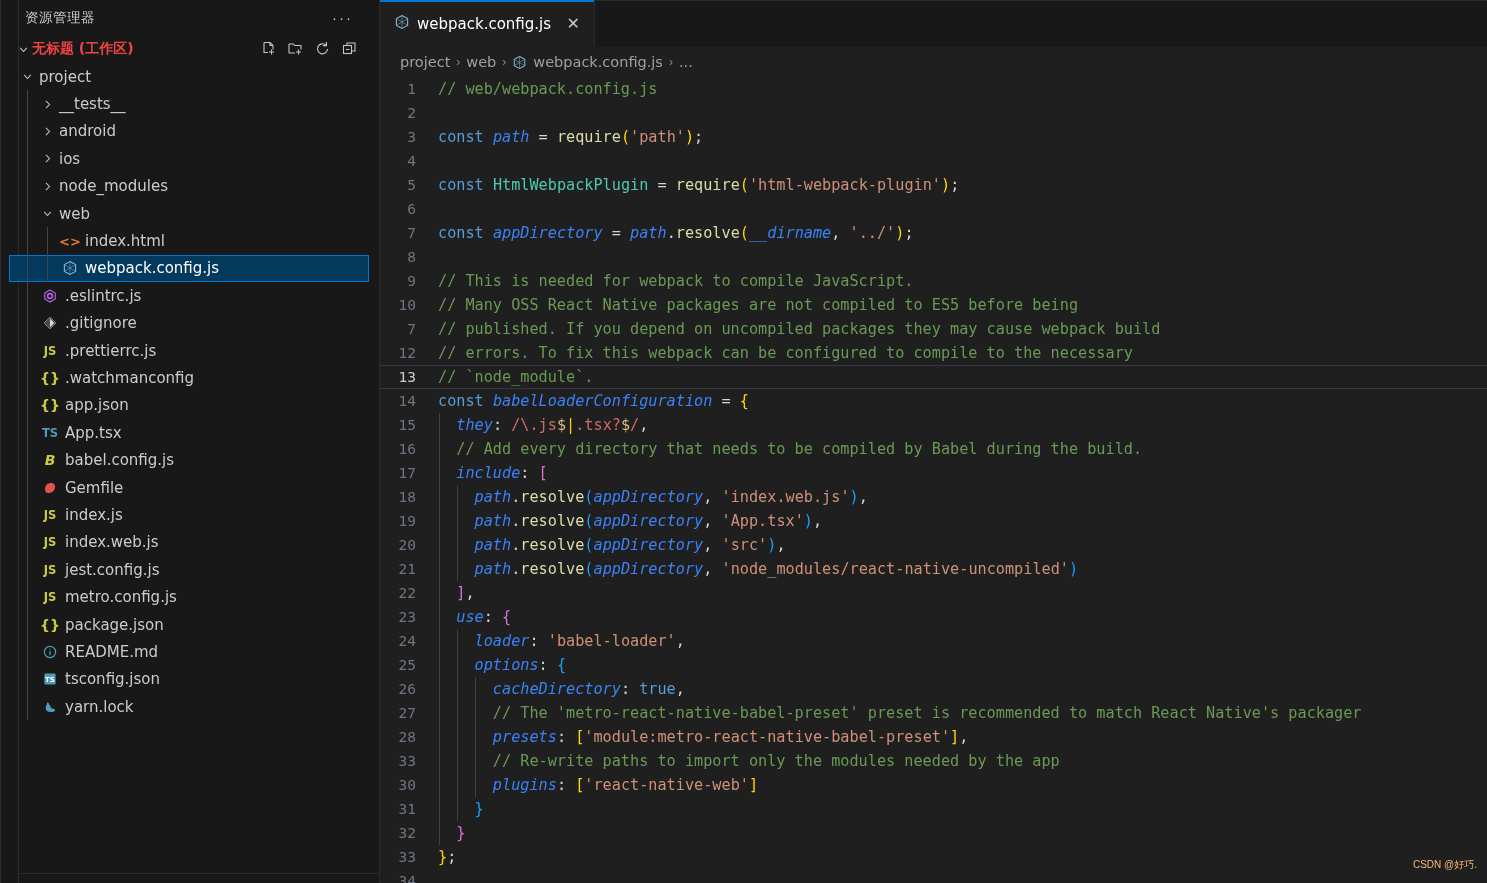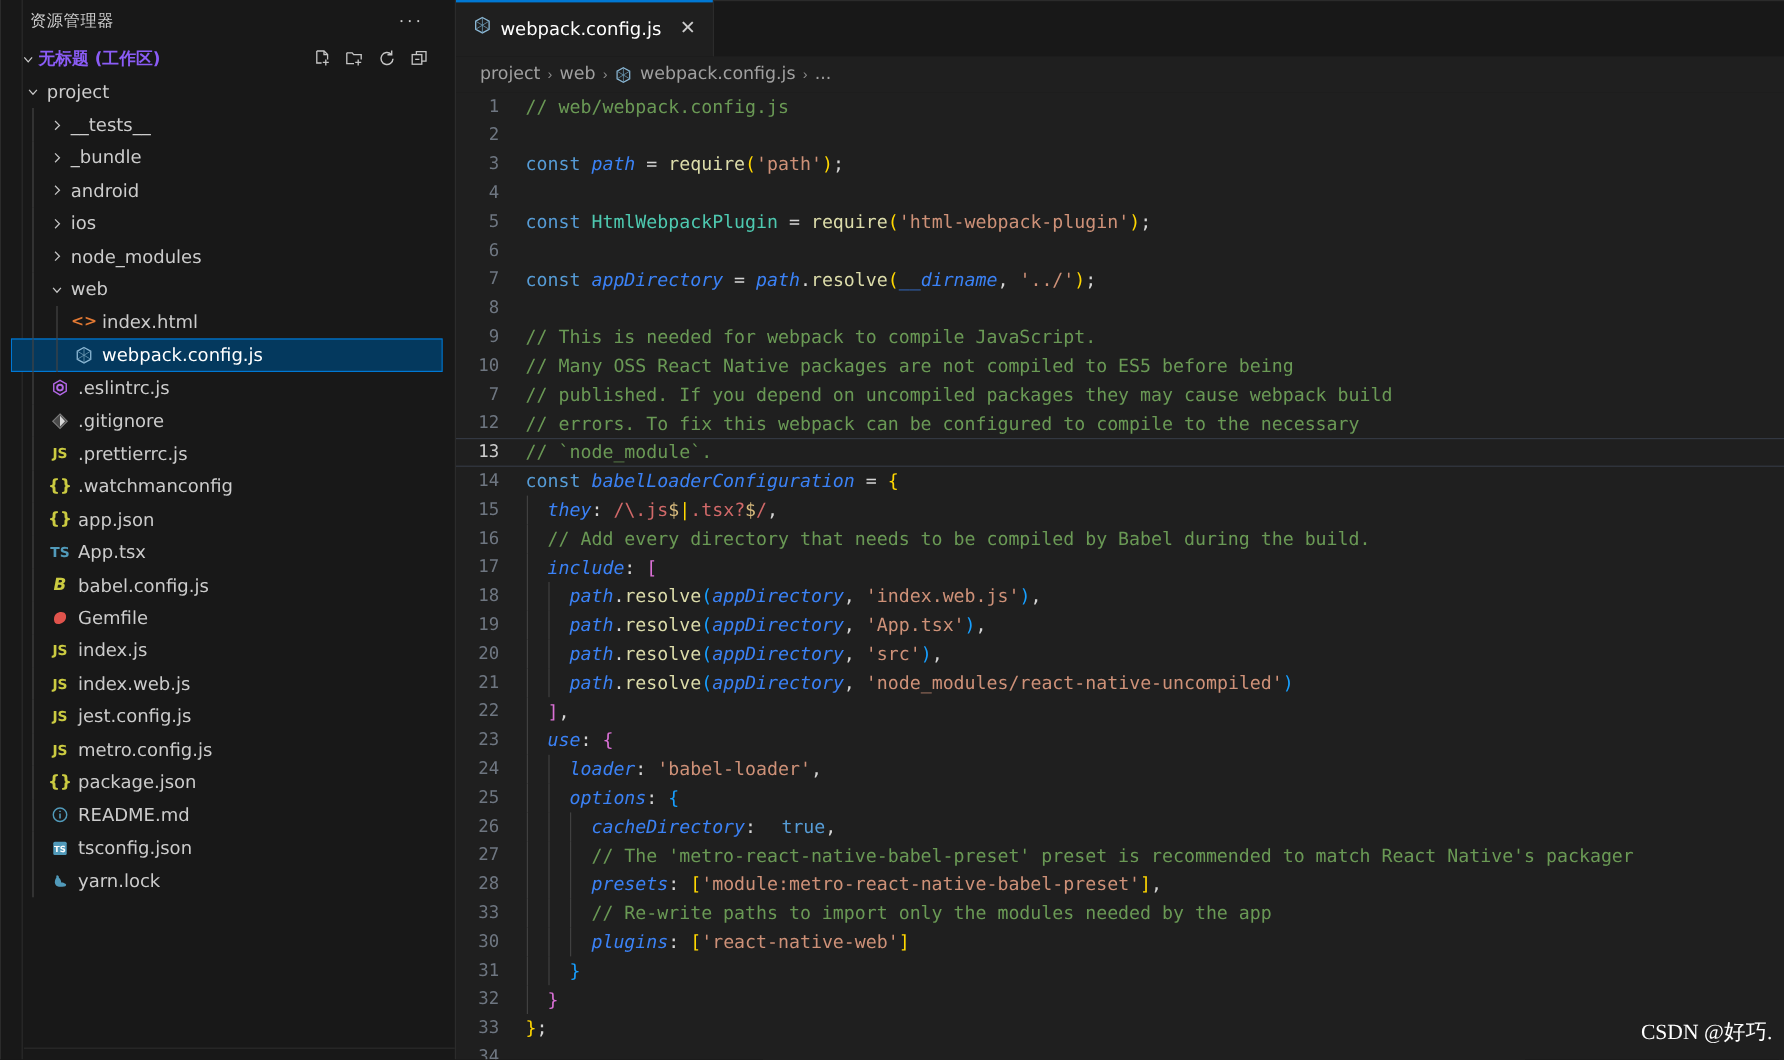--- a/index.html
+++ b/index.html
@@ -39,21 +39,21 @@
     padding: 4px 2px; cursor: pointer;
   }
 
   
   #ws-header {
     height: 28px; display: flex; align-items: center;
     padding-left: 5px; padding-right: 10px;
   }
   #ws-header .chev { width: 18px; color: #cccccc; font-size: 12px; display:flex; align-items:center; justify-content:center;}
   #ws-name {
-    font-size: 14px; color: #8b5cf6; font-weight: bold;
+    font-size: 14px; color: #ef4444; font-weight: bold;
     font-family: "DejaVu Sans", "Liberation Sans", sans-serif;
     flex: 1; white-space: nowrap;
   }
   #ws-actions { display: flex; gap: 8px; align-items: center; }
   .act-ico { width: 19px; height: 19px; cursor: pointer; display:flex;align-items:center;justify-content:center; }
   .act-ico svg { display:block; }
 
   
   #tree { flex: 1; overflow: hidden; padding-top: 0px; position: relative; }
   .row {
@@ -150,26 +150,26 @@
   .t-var  { color: #3b82f6; font-style: italic; }
   .t-fn   { color: #DCDCAA; }
   .t-str  { color: #CE9178; }
   .t-plain{ color: #d4d4d4; }
   .t-cls  { color: #4EC9B0; }
   .t-p1   { color: #FFD700; }
   .t-p2   { color: #DA70D6; }
   .t-p3   { color: #179FFF; }
   .t-rx   { color: #d16969; }
   .t-rxa  { color: #d7ba7d; }
-  .t-const{ color: #569cd6; margin-left: 12px; }
+  .t-const{ color: #569cd6; }
 
   #watermark {
     position: absolute; right: 10px; bottom: 11px;
-    font-size: 18px; color: #ffffff;
-    font-family: Liberation Serif, serif;
+    font-size: 10px; color: #fdba74;
+    font-family: Liberation Sans, sans-serif;
     pointer-events: none;
   }
   #topline { position:absolute; left:0; right:0; top:0; height:1px; background:#2b2b2b; }
 </style>
 </head>
 <body>
 
 <div id="app">
 
   <div id="sidebar">
@@ -241,30 +241,20 @@
             <span class="label">__tests__</span>
           </div>
           <div class="row">
             <div class="indent" style="width: 10px;"></div>
             <div class="indent guide" style="width: 20px;"></div>
             <span class="twisty">
               <svg width="13" height="13" viewBox="0 0 16 16">
                 <path d="M6 3.5 L10.5 8 L6 12.5" fill="none" stroke="#c5c5c5" stroke-width="1.3"></path>
               </svg>
             </span>
-            <span class="label">_bundle</span>
-          </div>
-          <div class="row">
-            <div class="indent" style="width: 10px;"></div>
-            <div class="indent guide" style="width: 20px;"></div>
-            <span class="twisty">
-              <svg width="13" height="13" viewBox="0 0 16 16">
-                <path d="M6 3.5 L10.5 8 L6 12.5" fill="none" stroke="#c5c5c5" stroke-width="1.3"></path>
-              </svg>
-            </span>
             <span class="label">android</span>
           </div>
           <div class="row">
             <div class="indent" style="width: 10px;"></div>
             <div class="indent guide" style="width: 20px;"></div>
             <span class="twisty">
               <svg width="13" height="13" viewBox="0 0 16 16">
                 <path d="M6 3.5 L10.5 8 L6 12.5" fill="none" stroke="#c5c5c5" stroke-width="1.3"></path>
               </svg>
             </span>

